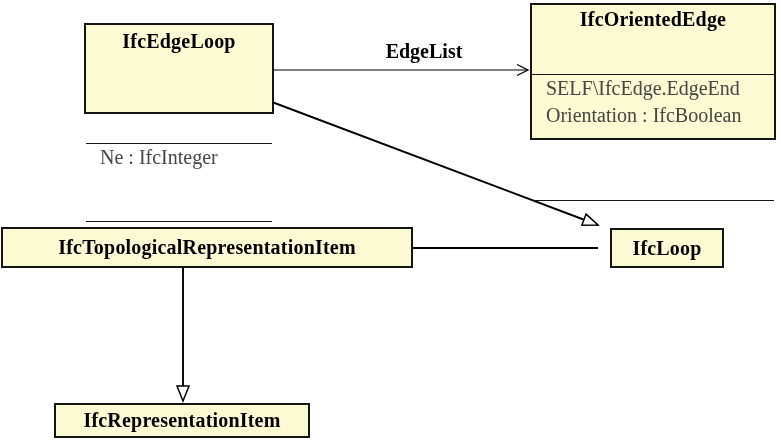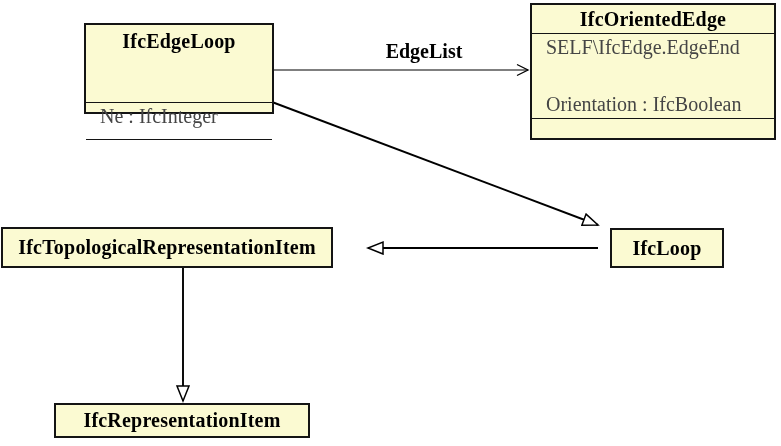--- a/index.html
+++ b/index.html
@@ -37,41 +37,42 @@
     stroke: var(--connector, #000);
     stroke-width: 1.3px;
   }
   .class-box {
     position: absolute;
     box-sizing: border-box;
     background: var(--box-fill, #fbfad2);
     border: 2px solid var(--box-border, #111);
     display: flex;
     flex-direction: column;
+    gap: 41px;
   }
   .compartment {
     box-sizing: border-box;
     flex: 0 0 auto;
   }
   .compartment + .compartment {
     border-top: 1px solid var(--box-border, #111);
   }
   .compartment.title {
     display: flex;
     align-items: center;
     justify-content: center;
     font-weight: bold;
     font-size: 20px;
     color: var(--title-text, #000);
     letter-spacing: 0.2px;
   }
   .compartment.attrs {
     display: flex;
     flex-direction: column;
-    justify-content: space-between;
+    justify-content: flex-start;
     padding-left: 14px;
     font-size: 20px;
     line-height: 27px;
     color: var(--attribute-text, #444);
   }
   .compartment.empty { flex: 1 1 auto; }
   .class-box.single {
     align-items: stretch;
     justify-content: center;
   }
@@ -123,21 +124,21 @@
       <div>SELF\IfcEdge.EdgeEnd</div>
       <div>Orientation : IfcBoolean</div>
     </div>
     <div class="compartment empty"></div>
   </div>
 
   <div class="class-box single" style="left:598px; top:228px; width:114px; height:40px;margin-left:12px;">
     <div class="compartment title">IfcLoop</div>
   </div>
 
-  <div class="class-box single" style="left:1px; top:227px; width:332px; height:41px;">
+  <div class="class-box single" style="left:1px; top:227px; width:412px; height:41px;">
     <div class="compartment title">IfcTopologicalRepresentationItem</div>
   </div>
 
   <div class="class-box single" style="left:54px; top:403px; width:256px; height:35px;">
     <div class="compartment title">IfcRepresentationItem</div>
   </div>
 
 </div>
 
 </body></html>

